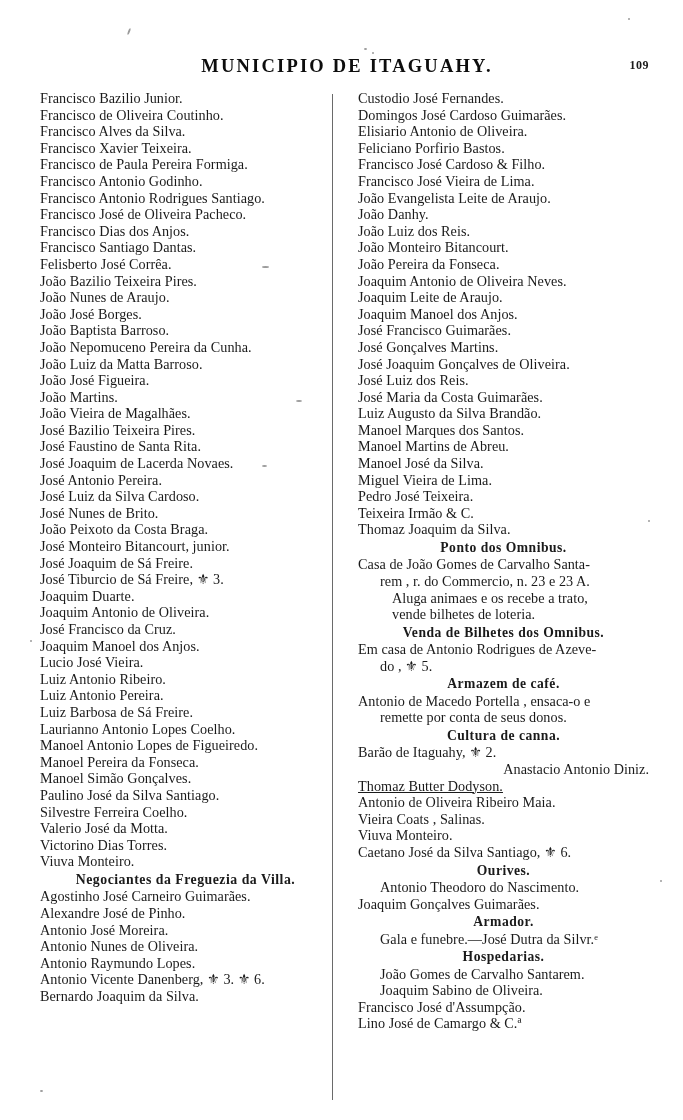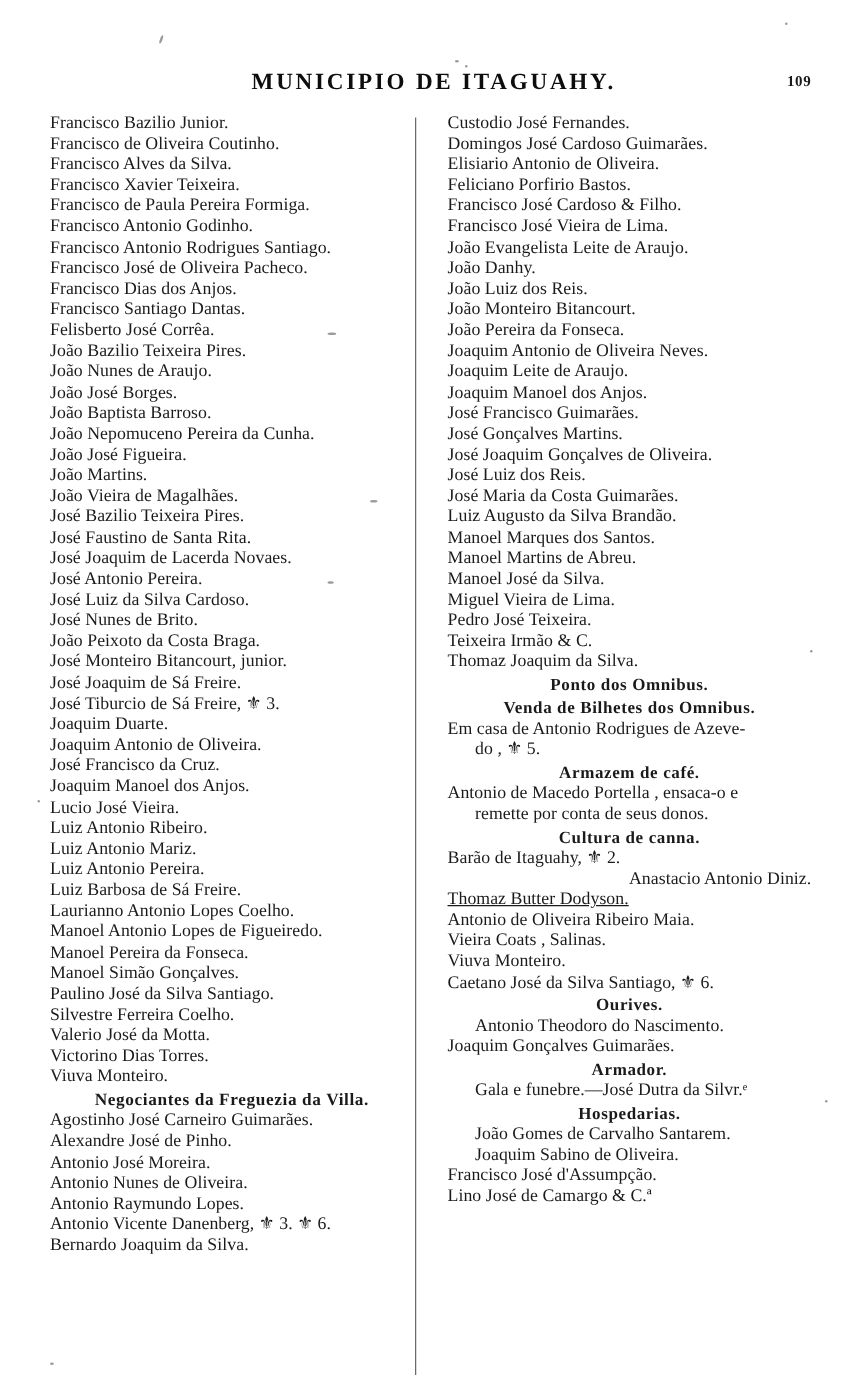--- a/index.html
+++ b/index.html
@@ -136,40 +136,40 @@
           <div class="entry">Francisco Antonio Rodrigues Santiago.</div>
           <div class="entry">Francisco José de Oliveira Pacheco.</div>
           <div class="entry">Francisco Dias dos Anjos.</div>
           <div class="entry">Francisco Santiago Dantas.</div>
           <div class="entry">Felisberto José Corrêa.</div>
           <div class="entry">João Bazilio Teixeira Pires.</div>
           <div class="entry">João Nunes de Araujo.</div>
           <div class="entry">João José Borges.</div>
           <div class="entry">João Baptista Barroso.</div>
           <div class="entry">João Nepomuceno Pereira da Cunha.</div>
+          <div class="entry">João Luiz da Matta Barroso.</div>
           <div class="entry">João José Figueira.</div>
           <div class="entry">João Martins.</div>
           <div class="entry">João Vieira de Magalhães.</div>
           <div class="entry">José Bazilio Teixeira Pires.</div>
           <div class="entry">José Faustino de Santa Rita.</div>
           <div class="entry">José Joaquim de Lacerda Novaes.</div>
           <div class="entry">José Antonio Pereira.</div>
           <div class="entry">José Luiz da Silva Cardoso.</div>
           <div class="entry">José Nunes de Brito.</div>
           <div class="entry">João Peixoto da Costa Braga.</div>
           <div class="entry">José Monteiro Bitancourt, junior.</div>
           <div class="entry">José Joaquim de Sá Freire.</div>
           <div class="entry">José Tiburcio de Sá Freire,  ⚜ 3.</div>
           <div class="entry">Joaquim Duarte.</div>
           <div class="entry">Joaquim Antonio de Oliveira.</div>
           <div class="entry">José Francisco da Cruz.</div>
           <div class="entry">Joaquim Manoel dos Anjos.</div>
           <div class="entry">Lucio José Vieira.</div>
           <div class="entry">Luiz Antonio Ribeiro.</div>
-          <div class="entry">Luiz Antonio Mariz.</div>
           <div class="entry">Luiz Antonio Pereira.</div>
           <div class="entry">Luiz Barbosa de Sá Freire.</div>
           <div class="entry">Laurianno Antonio Lopes Coelho.</div>
           <div class="entry">Manoel Antonio Lopes de Figueiredo.</div>
           <div class="entry">Manoel Pereira da Fonseca.</div>
           <div class="entry">Manoel Simão Gonçalves.</div>
           <div class="entry">Paulino José da Silva Santiago.</div>
           <div class="entry">Silvestre Ferreira Coelho.</div>
           <div class="entry">Valerio José da Motta.</div>
           <div class="entry">Victorino Dias Torres.</div>
@@ -212,20 +212,26 @@
           <div class="entry">Manoel Marques dos Santos.</div>
           <div class="entry">Manoel Martins de Abreu.</div>
           <div class="entry">Manoel José da Silva.</div>
           <div class="entry">Miguel Vieira de Lima.</div>
           <div class="entry">Pedro José Teixeira.</div>
           <div class="entry">Teixeira Irmão &amp; C.</div>
           <div class="entry">Thomaz Joaquim da Silva.</div>
         </div>
       <div id="right-sections">
           <div class="subhead">Ponto dos Omnibus.</div>
+          <div class="wrapline">
+            <span class="" style="display: block;">Casa de João Gomes de Carvalho Santa-</span>
+            <span class="cont">rem , r. do Commercio, n. 23 e 23 A.</span>
+            <span class="cont2">Aluga  animaes  e  os  recebe  a trato,</span>
+            <span class="cont2">vende bilhetes de loteria.</span>
+          </div>
           <div class="subhead">Venda de Bilhetes dos Omnibus.</div>
           <div class="wrapline">
             <span class="" style="display: block;">Em casa de Antonio Rodrigues de Azeve-</span>
             <span class="cont">do , ⚜ 5.</span>
           </div>
           <div class="subhead">Armazem de café.</div>
           <div class="wrapline">
             <span class="" style="display: block;">Antonio de Macedo Portella , ensaca-o e</span>
             <span class="cont">remette por conta de seus donos.</span>
           </div>

